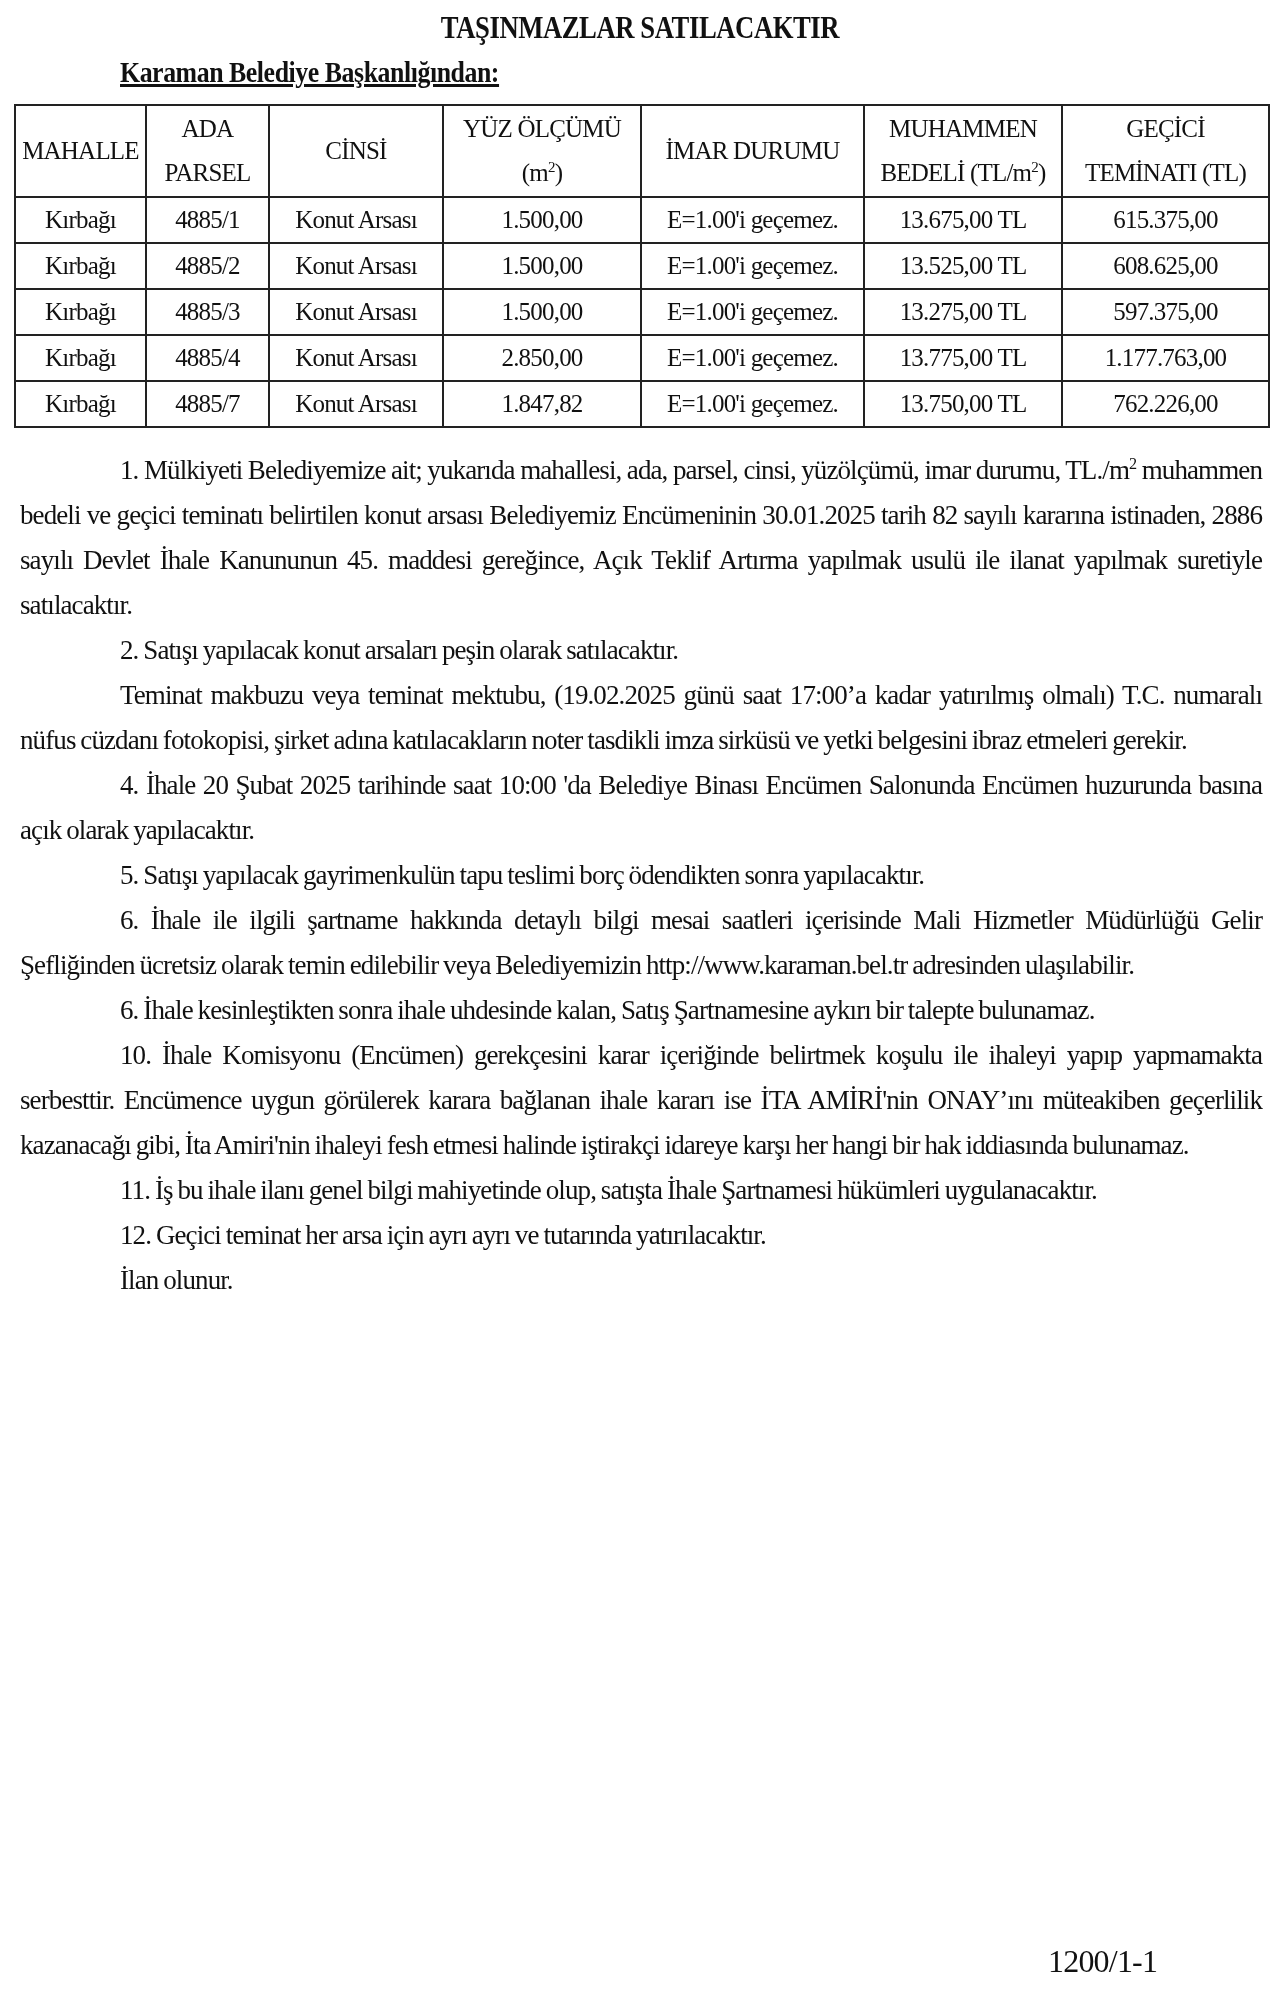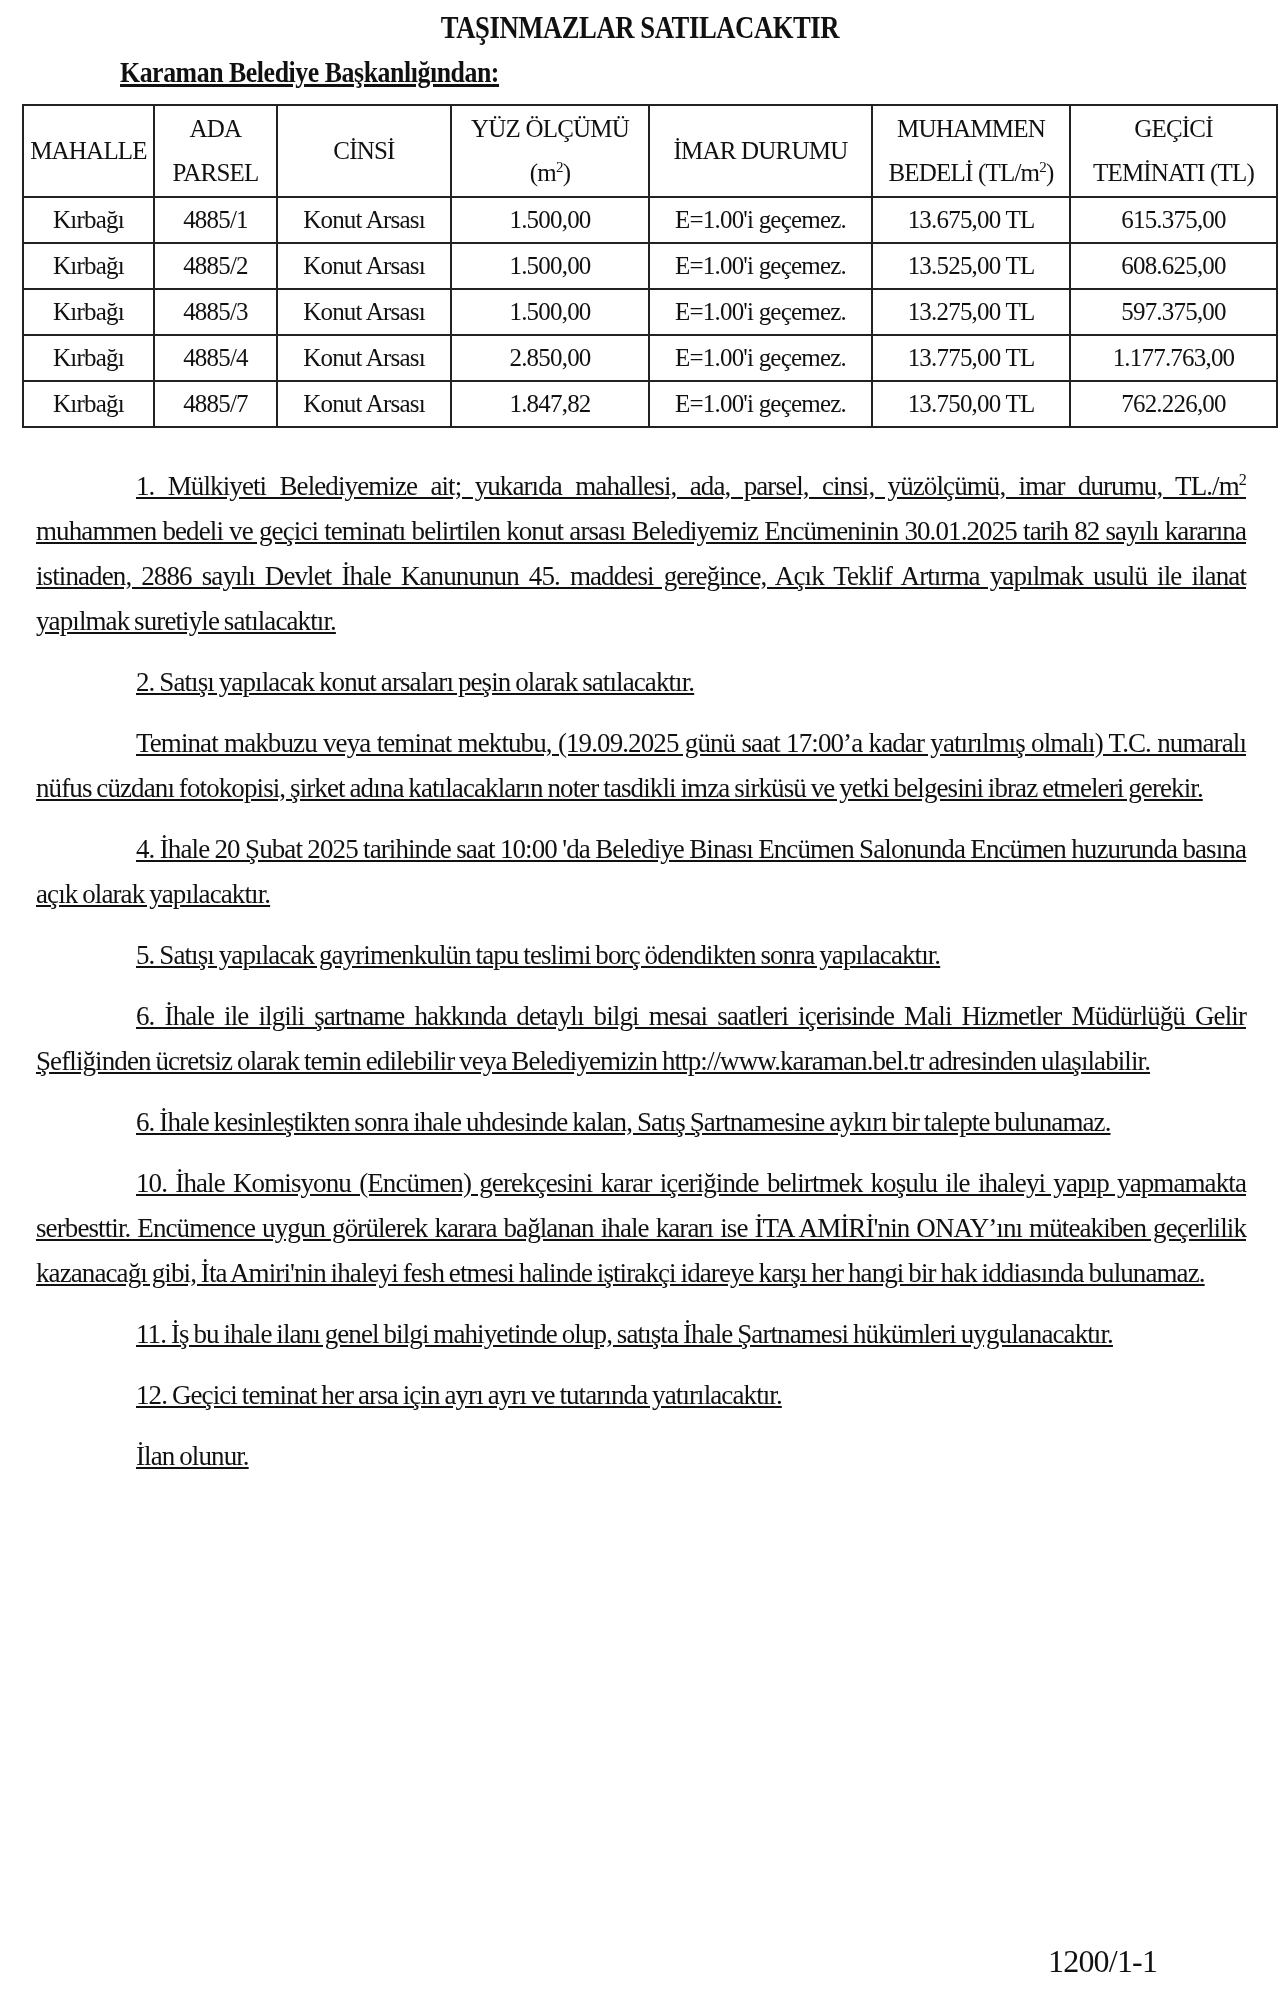--- a/index.html
+++ b/index.html
@@ -1,25 +1,25 @@
 <!DOCTYPE html>
 <html><head>
 <meta charset="utf-8">
 <style>
   html, body { margin: 0; padding: 0; background: #fff; }
   body { width: 1280px; height: 1999px; position: relative; overflow: hidden; color: #111; font-family: "Liberation Serif", serif; }
   .title { position: absolute; top: 10px; left: 0; width: 1280px; text-align: center; font-weight: bold; font-size: 31px; letter-spacing: -0.5px; transform: scaleX(0.86); transform-origin: 640px 0; }
   .subtitle { position: absolute; top: 55px; left: 120px; font-weight: bold; font-size: 30px; text-decoration: underline; letter-spacing: -0.5px; transform: scaleX(0.86); transform-origin: 0 0; }
-  table.props { position: absolute; top: 104px; left: 22px; width: 1254px; border-collapse: collapse; table-layout: fixed; border-radius: 28px; }
+  table.props { position: absolute; top: 104px; left: 14px; width: 1254px; border-collapse: collapse; table-layout: fixed; border-radius: 28px; }
   table.props th, table.props td { border: 2px solid #222; text-align: center; font-weight: normal; font-size: 25px; padding: 0; letter-spacing: -0.8px; }
   table.props th { height: 90px; line-height: 44px; }
   table.props td { height: 44px; margin-top: 15px; }
   .col1 { width: 131px; } .col2 { width: 123px; } .col3 { width: 174px; } .col4 { width: 198px; } .col5 { width: 223px; } .col6 { width: 198px; } .col7 { width: 207px; }
   .body-text { position: absolute; top: 448px; left: 20px; width: 1242px; font-size: 27px; line-height: 45px; letter-spacing: -0.9px; word-spacing: -1px; }
-  .body-text p { margin: 16px; text-align: justify; text-indent: 100px; text-decoration: underline; }
+  .body-text p { margin: 0; text-align: justify; text-indent: 100px; }
   sup { font-size: 60%; line-height: 0; }
   .footer-ref { position: absolute; top: 1943px; left: 1048px; font-size: 32px; letter-spacing: -0.8px; }
 </style>
 </head>
 <body>
 
 <div class="title">TAŞINMAZLAR SATILACAKTIR</div>
 <div class="subtitle">Karaman Belediye Başkanlığından:</div>
 
 <table class="props">
@@ -88,21 +88,21 @@
         <td>E=1.00'i geçemez.</td>
         <td>13.750,00 TL</td>
         <td>762.226,00</td>
       </tr>
     </tbody>
 </table>
 
 <div class="body-text">
   <p><span>1. Mülkiyeti Belediyemize ait; yukarıda mahallesi, ada, parsel, cinsi, yüzölçümü, imar durumu, TL./m</span><sup>2</sup><span> muhammen bedeli ve geçici teminatı belirtilen konut arsası Belediyemiz Encümeninin 30.01.2025 tarih 82 sayılı kararına istinaden, 2886 sayılı Devlet İhale Kanununun 45. maddesi gereğince, Açık Teklif Artırma yapılmak usulü ile ilanat yapılmak suretiyle satılacaktır.</span></p>
   <p>2. Satışı yapılacak konut arsaları peşin olarak satılacaktır.</p>
-  <p>Teminat makbuzu veya teminat mektubu, (19.09.2025 günü saat 17:00’a kadar yatırılmış olmalı) T.C. numaralı nüfus cüzdanı fotokopisi, şirket adına katılacakların noter tasdikli imza sirküsü ve yetki belgesini ibraz etmeleri gerekir.</p>
+  <p>Teminat makbuzu veya teminat mektubu, (19.02.2025 günü saat 17:00’a kadar yatırılmış olmalı) T.C. numaralı nüfus cüzdanı fotokopisi, şirket adına katılacakların noter tasdikli imza sirküsü ve yetki belgesini ibraz etmeleri gerekir.</p>
   <p>4. İhale 20 Şubat 2025 tarihinde saat 10:00 'da Belediye Binası Encümen Salonunda Encümen huzurunda basına açık olarak yapılacaktır.</p>
   <p>5. Satışı yapılacak gayrimenkulün tapu teslimi borç ödendikten sonra yapılacaktır.</p>
   <p>6. İhale ile ilgili şartname hakkında detaylı bilgi mesai saatleri içerisinde Mali Hizmetler Müdürlüğü Gelir Şefliğinden ücretsiz olarak temin edilebilir veya Belediyemizin http://www.karaman.bel.tr adresinden ulaşılabilir.</p>
   <p>6. İhale kesinleştikten sonra ihale uhdesinde kalan, Satış Şartnamesine aykırı bir talepte bulunamaz.</p>
   <p>10. İhale Komisyonu (Encümen) gerekçesini karar içeriğinde belirtmek koşulu ile ihaleyi yapıp yapmamakta serbesttir. Encümence uygun görülerek karara bağlanan ihale kararı ise İTA AMİRİ'nin ONAY’ını müteakiben geçerlilik kazanacağı gibi, İta Amiri'nin ihaleyi fesh etmesi halinde iştirakçi idareye karşı her hangi bir hak iddiasında bulunamaz.</p>
   <p>11. İş bu ihale ilanı genel bilgi mahiyetinde olup, satışta İhale Şartnamesi hükümleri uygulanacaktır.</p>
   <p>12. Geçici teminat her arsa için ayrı ayrı ve tutarında yatırılacaktır.</p>
   <p>İlan olunur.</p>
 </div>
 

